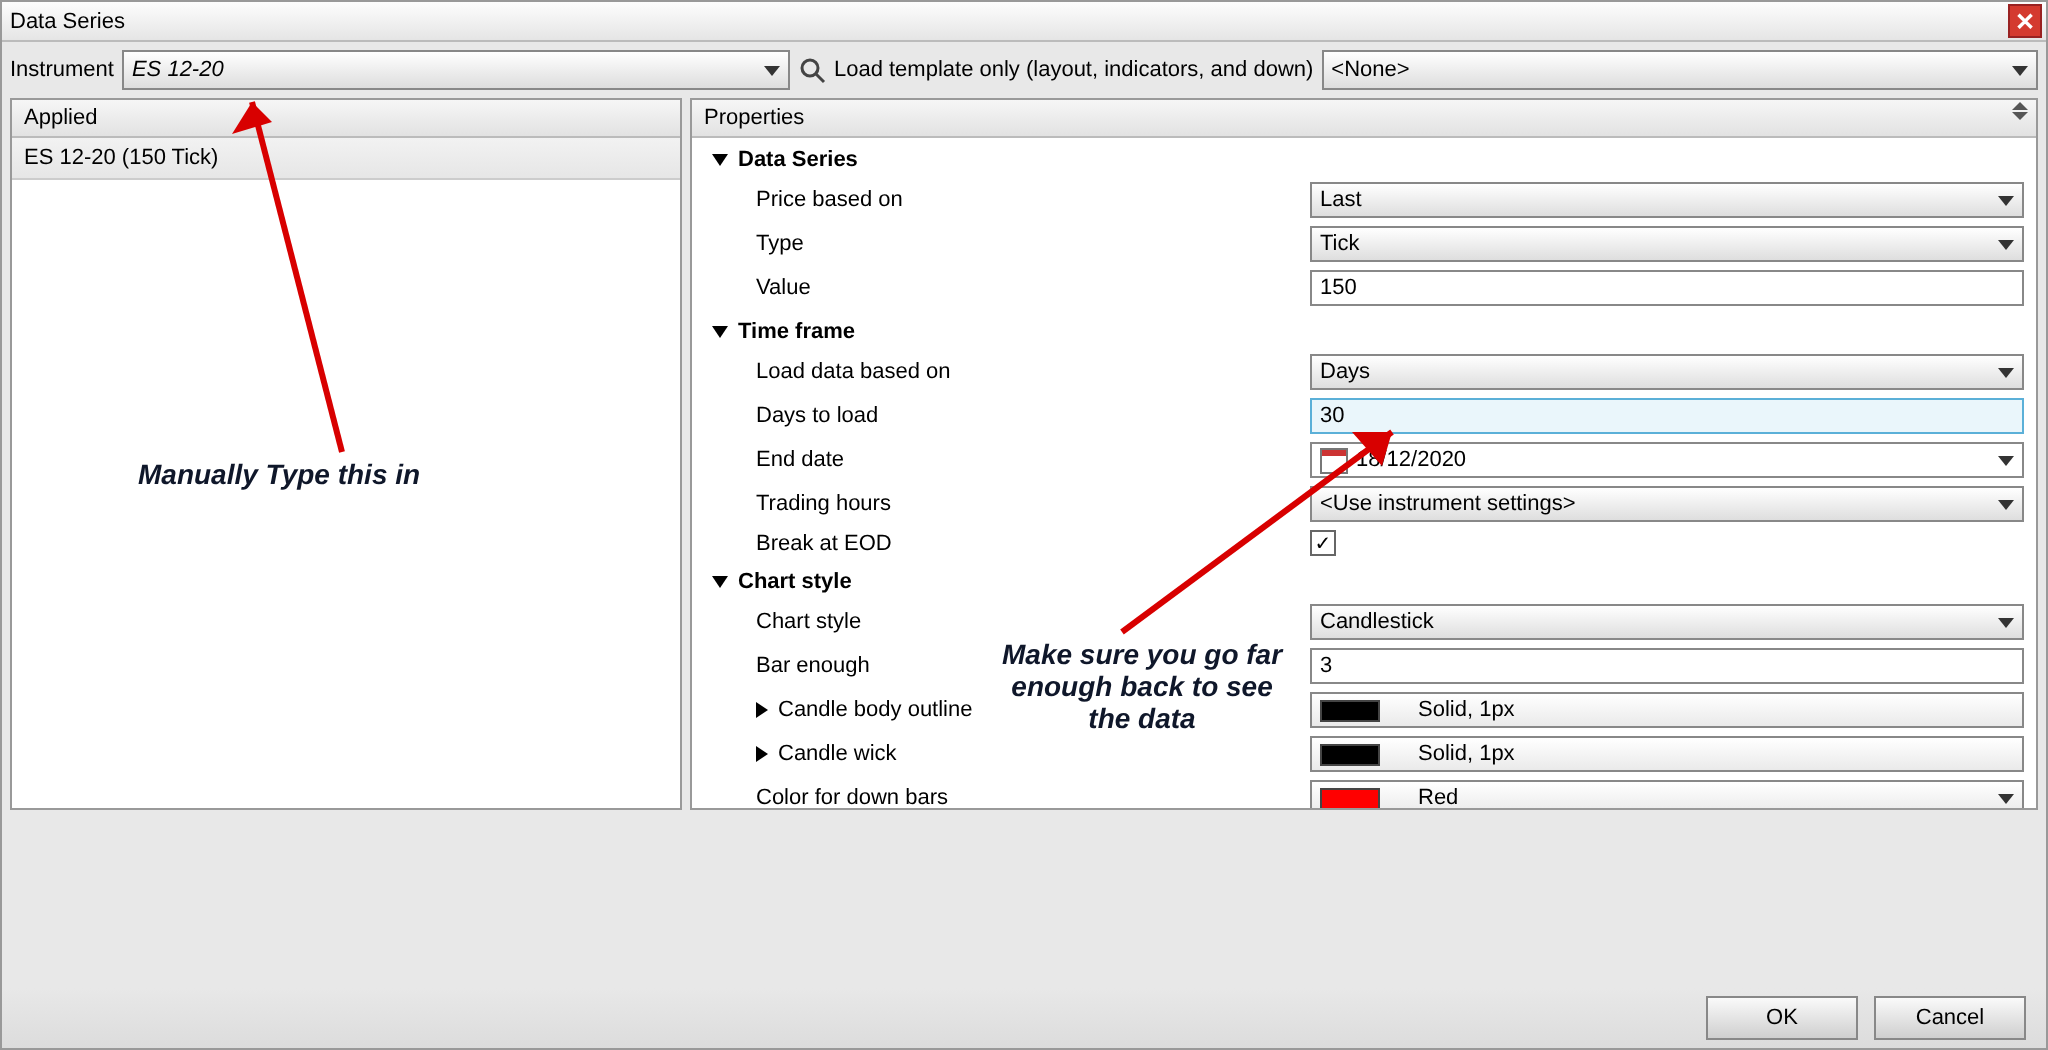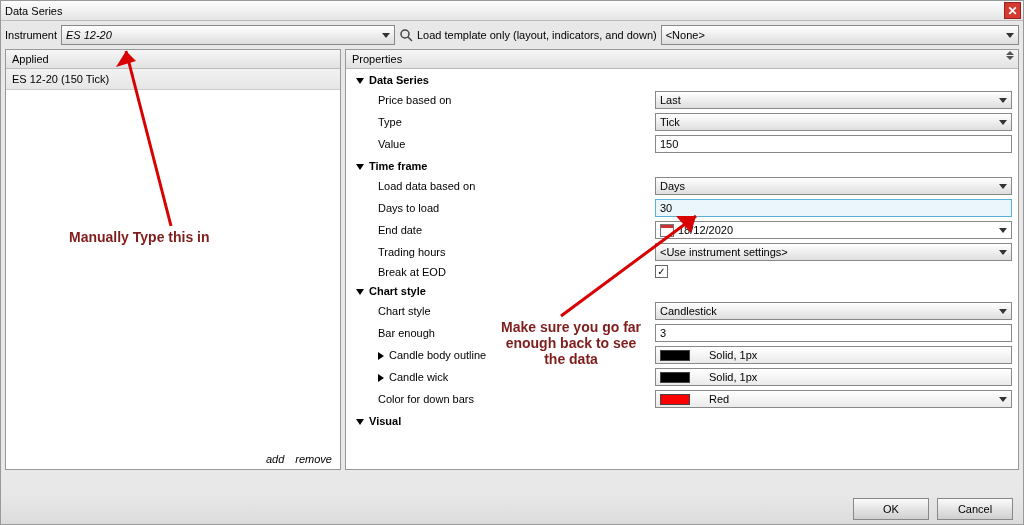--- a/index.html
+++ b/index.html
@@ -5,21 +5,21 @@
   * { box-sizing: border-box; font-family: Arial, sans-serif; }
   body { margin: 0; background: #fff; width: 1024px; height: 525px; overflow: hidden; font-size: 11px; color: #000; }
   .window { border: 1px solid #999; width: 1024px; height: 525px; background: #e8e8e8; position: relative; }
   .titlebar { height: 20px; background: linear-gradient(#fdfdfd, #e5e5e5); border-bottom: 1px solid #bbb; display: flex; align-items: center; padding: 0 4px; position: relative; }
   .close-btn { position: absolute; right: 2px; top: 1px; width: 17px; height: 17px; background: #d43a2f; color: #fff; font-weight: bold; font-size: 12px; display: flex; align-items: center; justify-content: center; border: 1px solid #922; cursor: pointer; }
   .toprow { height: 28px; display: flex; align-items: center; padding: 0 4px; gap: 4px; }
   .label { white-space: nowrap; }
   .dropdown { flex: 0 0 auto; height: 20px; background: linear-gradient(#fff,#ddd); border: 1px solid #888; display: flex; align-items: center; padding: 0 18px 0 4px; position: relative; font-style: italic; }
   .dropdown::after { content: ""; position: absolute; right: 4px; top: 7px; width: 0; height: 0; border-left: 4px solid transparent; border-right: 4px solid transparent; border-top: 5px solid #333; }
   .searchicon { width: 14px; height: 14px; display: inline-flex; align-items: center; justify-content: center; }
-  .body { display: flex; padding: 0 4px; gap: 4px; height: 421px; }
+  .body { display: flex; padding: 0 4px; gap: 4px; height: 356px; }
   .panel { background: #fff; border: 1px solid #999; display: flex; flex-direction: column; }
   .panel-left { width: 336px; }
   .panel-right { flex: 1; }
   .panel-header { background: linear-gradient(#f6f6f6,#e2e2e2); border-bottom: 1px solid #bbb; padding: 3px 6px; font-weight: normal; position: relative; }
   .panel-header .scrollarrows { position: absolute; right: 2px; top: 1px; width: 12px; display: flex; flex-direction: column; align-items: center; }
   .arrow-up, .arrow-down { width: 0; height: 0; border-left: 4px solid transparent; border-right: 4px solid transparent; cursor: pointer; }
   .arrow-up { border-bottom: 4px solid #555; margin-bottom: 1px; }
   .arrow-down { border-top: 4px solid #555; }
   .left-body { flex: 1; position: relative; }
   .applied-item { background: linear-gradient(#f2f2f2,#e6e6e6); border-bottom: 1px solid #ccc; padding: 4px 6px; }
@@ -39,21 +39,21 @@
   .control-dd::after { content:""; position:absolute; right:4px; top:6px; border-left:4px solid transparent; border-right:4px solid transparent; border-top:5px solid #333; }
   .control-input { height: 18px; border: 1px solid #888; background: #fff; padding: 0 4px; display: flex; align-items: center; }
   .highlight { border: 1px solid #5bb0d8; background: #eaf6fb; }
   .checkbox { width: 13px; height: 13px; border: 1px solid #666; background: #fff; display: inline-flex; align-items: center; justify-content: center; font-size: 10px; color: #000; }
   .colorrow { display: flex; align-items: center; height: 18px; border: 1px solid #888; background: linear-gradient(#fff,#eaeaea); padding: 0 4px; gap: 19px; position: relative; }
   .swatch { width: 30px; height: 11px; border: 1px solid #444; }
   .dd-arrow { position:absolute; right:4px; top:6px; border-left:4px solid transparent; border-right:4px solid transparent; border-top:5px solid #333; }
   .right-footer { text-align: right; padding: 4px 10px; font-style: italic; }
   .buttonbar { position: absolute; bottom: 0; left: 0; right: 0; height: 30px; display: flex; justify-content: flex-end; align-items: center; gap: 8px; padding: 0 10px; background: linear-gradient(#e8e8e8,#dcdcdc); }
   .btn { width: 76px; height: 22px; background: linear-gradient(#fafafa,#cfcfcf); border: 1px solid #888; display: flex; align-items: center; justify-content: center; cursor: pointer; font-size: 11px; }
-  .annotation { position: absolute; color: #7f1d1d; font-weight: bold; font-size: 14px; pointer-events: none; z-index: 50; }
+  .annotation { position: absolute; color: #0f172a; font-weight: bold; font-size: 14px; pointer-events: none; z-index: 50; font-style: italic; }
   svg.arrow { position: absolute; pointer-events: none; z-index: 49; }
   .dateicon { display:inline-block; width:14px; height:13px; background:#fff; border:1px solid #777; position:relative; margin-right:4px; }
   .dateicon::before { content:""; position:absolute; top:0; left:0; right:0; height:3px; background:#c33; }
 </style>
 </head>
 <body>
 
 <div class="window">
   <div class="titlebar">
     <span>Data Series</span>
@@ -80,24 +80,20 @@
   </div>
 
   <div class="body">
     <div class="panel panel-left">
       <div class="panel-header">
         <span>Applied</span>
       </div>
       <div class="left-body">
         <div class="applied-item">ES 12-20 (150 Tick)</div>
       </div>
-      <div class="left-footer">
-        <span>add</span>
-        <span>remove</span>
-      </div>
     </div>
 
     <div class="panel panel-right">
       <div class="panel-header">
         <span>Properties</span>
         <div class="scrollarrows">
           <div class="arrow-up"></div>
           <div class="arrow-down"></div>
         </div>
       </div>

